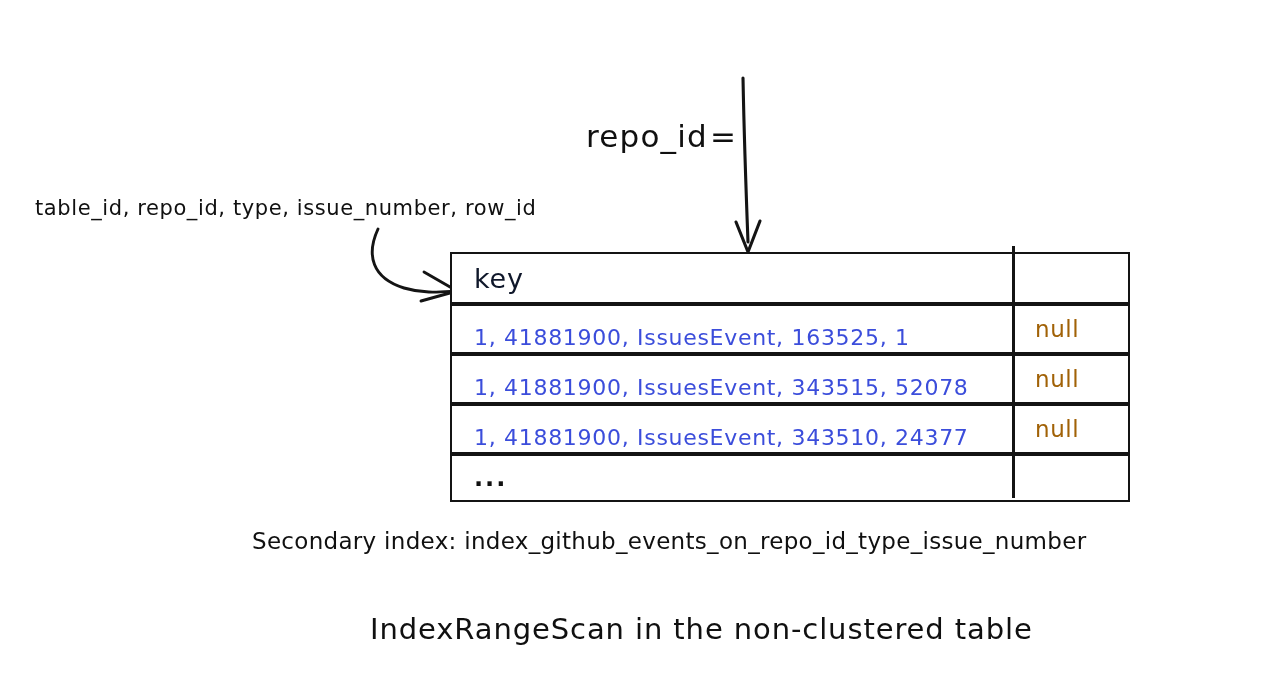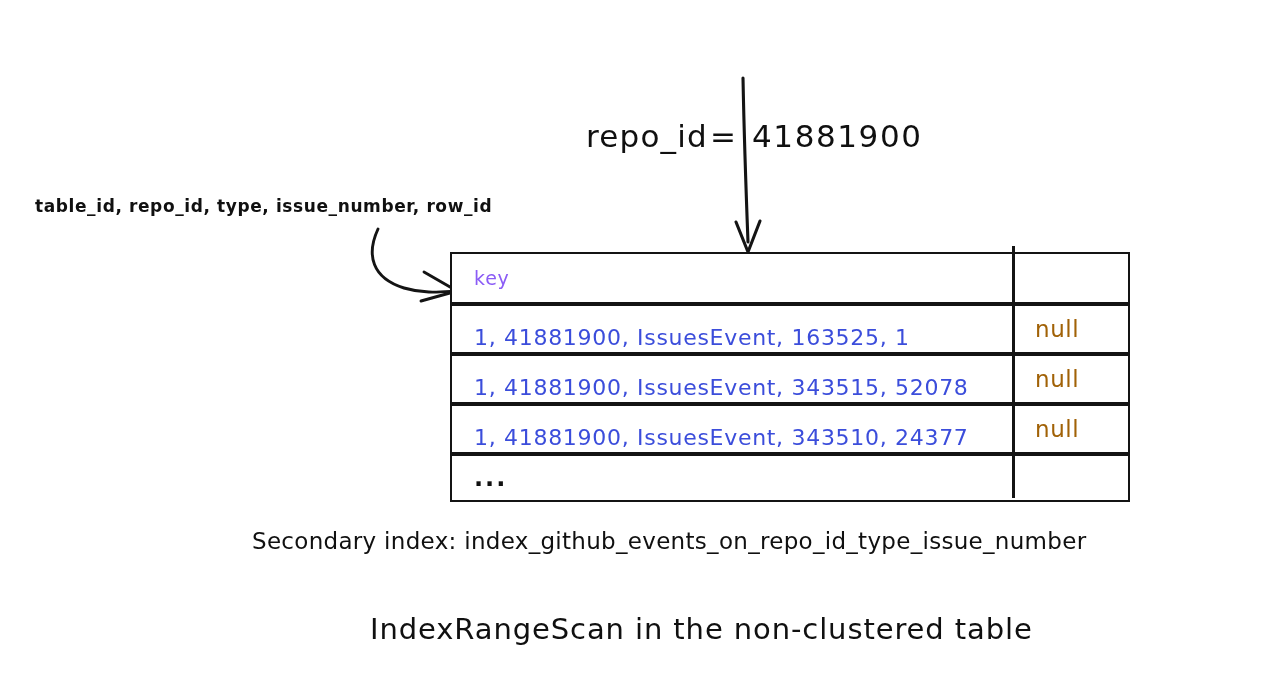--- a/index.html
+++ b/index.html
@@ -45,23 +45,22 @@
   #predicate-value {
     left: 752px;
     top: 118px;
     font-size: 31px;
     letter-spacing: 1.6px;
   }
 
   #columns-label {
     left: 35px;
     top: 196px;
-    font-size: 17px;
+    font-size: 21px;
     letter-spacing: 0.6px;
-    font-weight: bold;
   }
 
   #index-caption {
     left: 252px;
     top: 528px;
     font-size: 23px;
     letter-spacing: 0.3px;
   }
 
   #figure-caption {
@@ -115,22 +114,22 @@
     padding-left: 20px;
     box-sizing: border-box;
   }
 
   .cell-key span, .cell-val span {
     font-family: "DejaVu Sans", sans-serif;
     white-space: nowrap;
   }
 
   .hdr span {
-    font-size: 19px;
-    color: #8b5cf6;
+    font-size: 27px;
+    color: #0f172a;
     letter-spacing: 0.8px;
   }
   .data .cell-key span {
     font-size: 22px;
     color: #3b4ddb;
     letter-spacing: 0.7px;
     margin-top: 16px;
   }
   .data .cell-val span {
     font-size: 23px;
@@ -165,21 +164,20 @@
   }
 </style>
 </head>
 <body>
 
 <div class="stage">
 
   <div class="hand" id="predicate-label">
     <span>repo_id</span><span class="eq">=</span>
   </div>
-  <div class="hand" id="predicate-value">41881900</div>
 
   <div class="hand" id="columns-label">table_id, repo_id, type, issue_number, row_id</div>
 
   <svg id="arrows" viewBox="0 0 1280 690" xmlns="http://www.w3.org/2000/svg">
 
     <g>
       <path d="M743,78 C744,130 746,190 748,242" fill="none" stroke="#141414" stroke-width="3.1" stroke-linecap="round"></path>
       <path d="M736,222 L748,252 L760,221" fill="none" stroke="#141414" stroke-width="3.1" stroke-linecap="round" stroke-linejoin="round"></path>
     </g>
 

